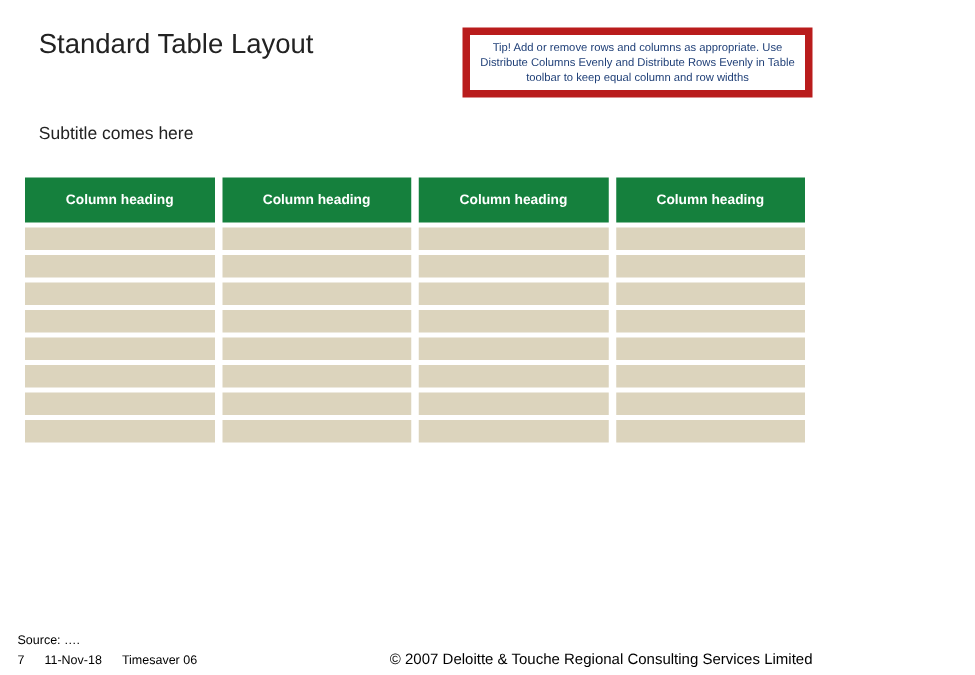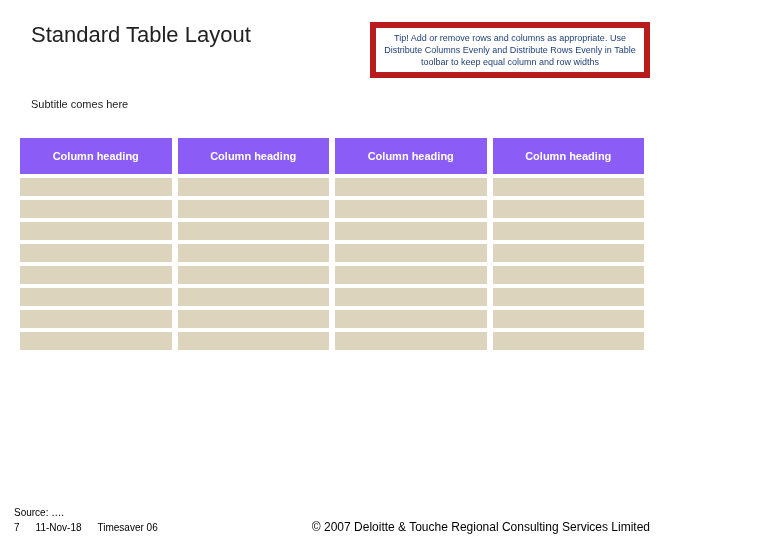--- a/index.html
+++ b/index.html
@@ -1,23 +1,23 @@
 <!DOCTYPE html>
 <html><head>
 <meta charset="utf-8">
 <style>
   * { box-sizing: border-box; margin: 0; padding: 0; }
   html, body { width: 780px; height: 540px; font-family: Verdana, Arial, sans-serif; background: #fff; }
   .page { width: 664px; height: 540px; position: relative; padding: 22px 14px 0 14px; border-radius: 28px; }
   .header-row { display: flex; justify-content: space-between; align-items: flex-start; margin-bottom: 20px; }
   .title { font-size: 22px; font-weight: 400; color: #222; padding-left: 17px; }
   .tip-box { width: 280px; border: 6px solid #b91c1c; padding: 4px 6px; font-size: 9px; color: #1f3f77; text-align: center; line-height: 1.35; }
-  .subtitle { font-size: 11px; color: #222; padding-left: 17px; margin-bottom: 24px; }
+  .subtitle { font-size: 14px; color: #222; padding-left: 17px; margin-bottom: 24px; }
   .table { width: 100%; border-collapse: separate; border-spacing: 6px 4px; table-layout: fixed; }
-  .table th { background: #8b5cf6; color: #fff; font-size: 11px; font-weight: 700; text-align: center; padding: 12px 4px; }
+  .table th { background: #15803d; color: #fff; font-size: 11px; font-weight: 700; text-align: center; padding: 12px 4px; }
   .table td { background: #dcd4bd; height: 18px; }
   .footer { position: absolute; left: 0; right: 0; bottom: 6px; padding: 0 10px; }
   .src { font-size: 10px; color: #000; padding-left: 4px; margin-bottom: 2px; }
   .footer-line { display: flex; justify-content: space-between; align-items: baseline; font-size: 10px; color: #000; padding: 0 4px; }
   .footer-left { display: flex; gap: 16px; align-items: baseline; }
   .pgnum { }
   .copy { font-size: 12px; }
 </style>
 </head>
 <body>

